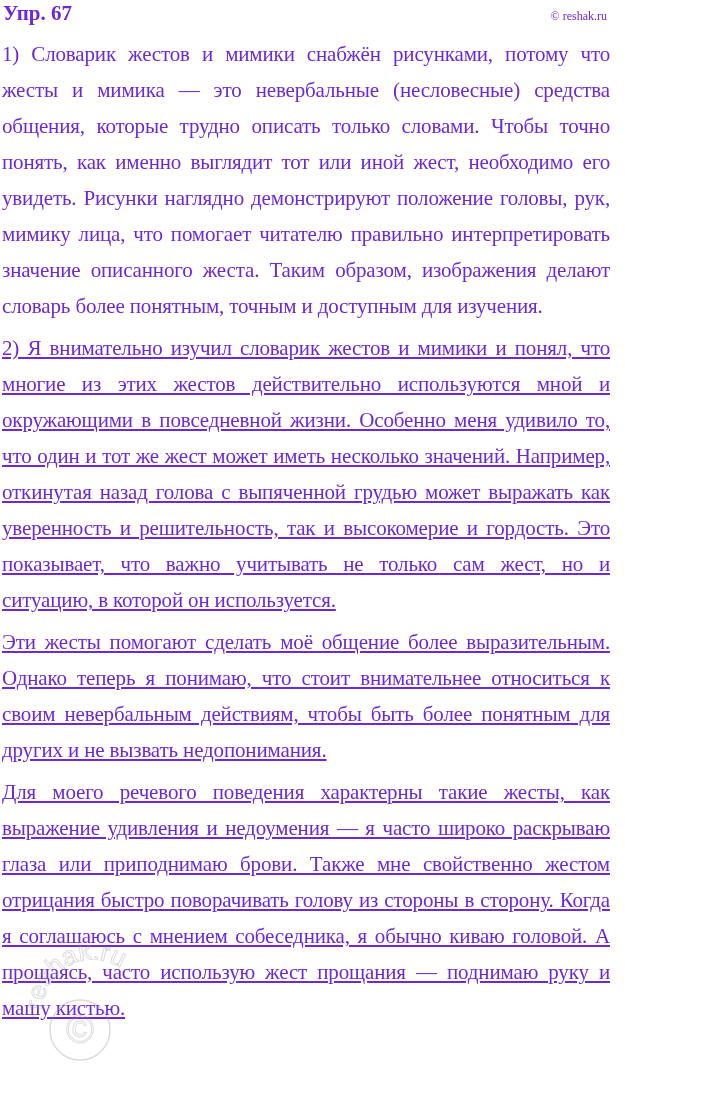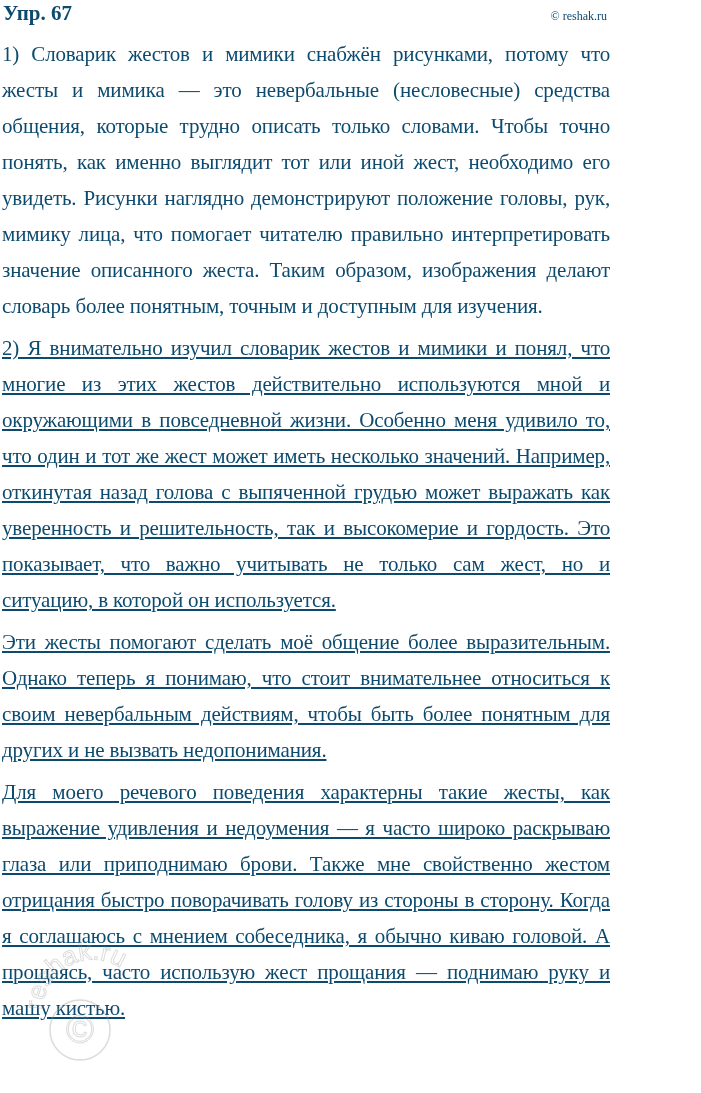--- a/index.html
+++ b/index.html
@@ -4,21 +4,21 @@
 <style>
   html, body { margin: 0; padding: 0; background: #ffffff; }
   body { width: 701px; height: 1093px; overflow: hidden; position: relative; }
   .page {
     position: relative;
     width: 612px;
     height: 1093px;
     box-sizing: border-box;
     padding: 0 2px 0 2px;
     font-family: "Liberation Serif", "DejaVu Serif", serif;
-    color: #0c4a6e;
+    color: #6d28d9;
   }
   .header {
     display: flex;
     justify-content: space-between;
     align-items: baseline;
     height: 26px;
     padding-top: 0px;
   }
   .ex-title {
     font-weight: bold;

